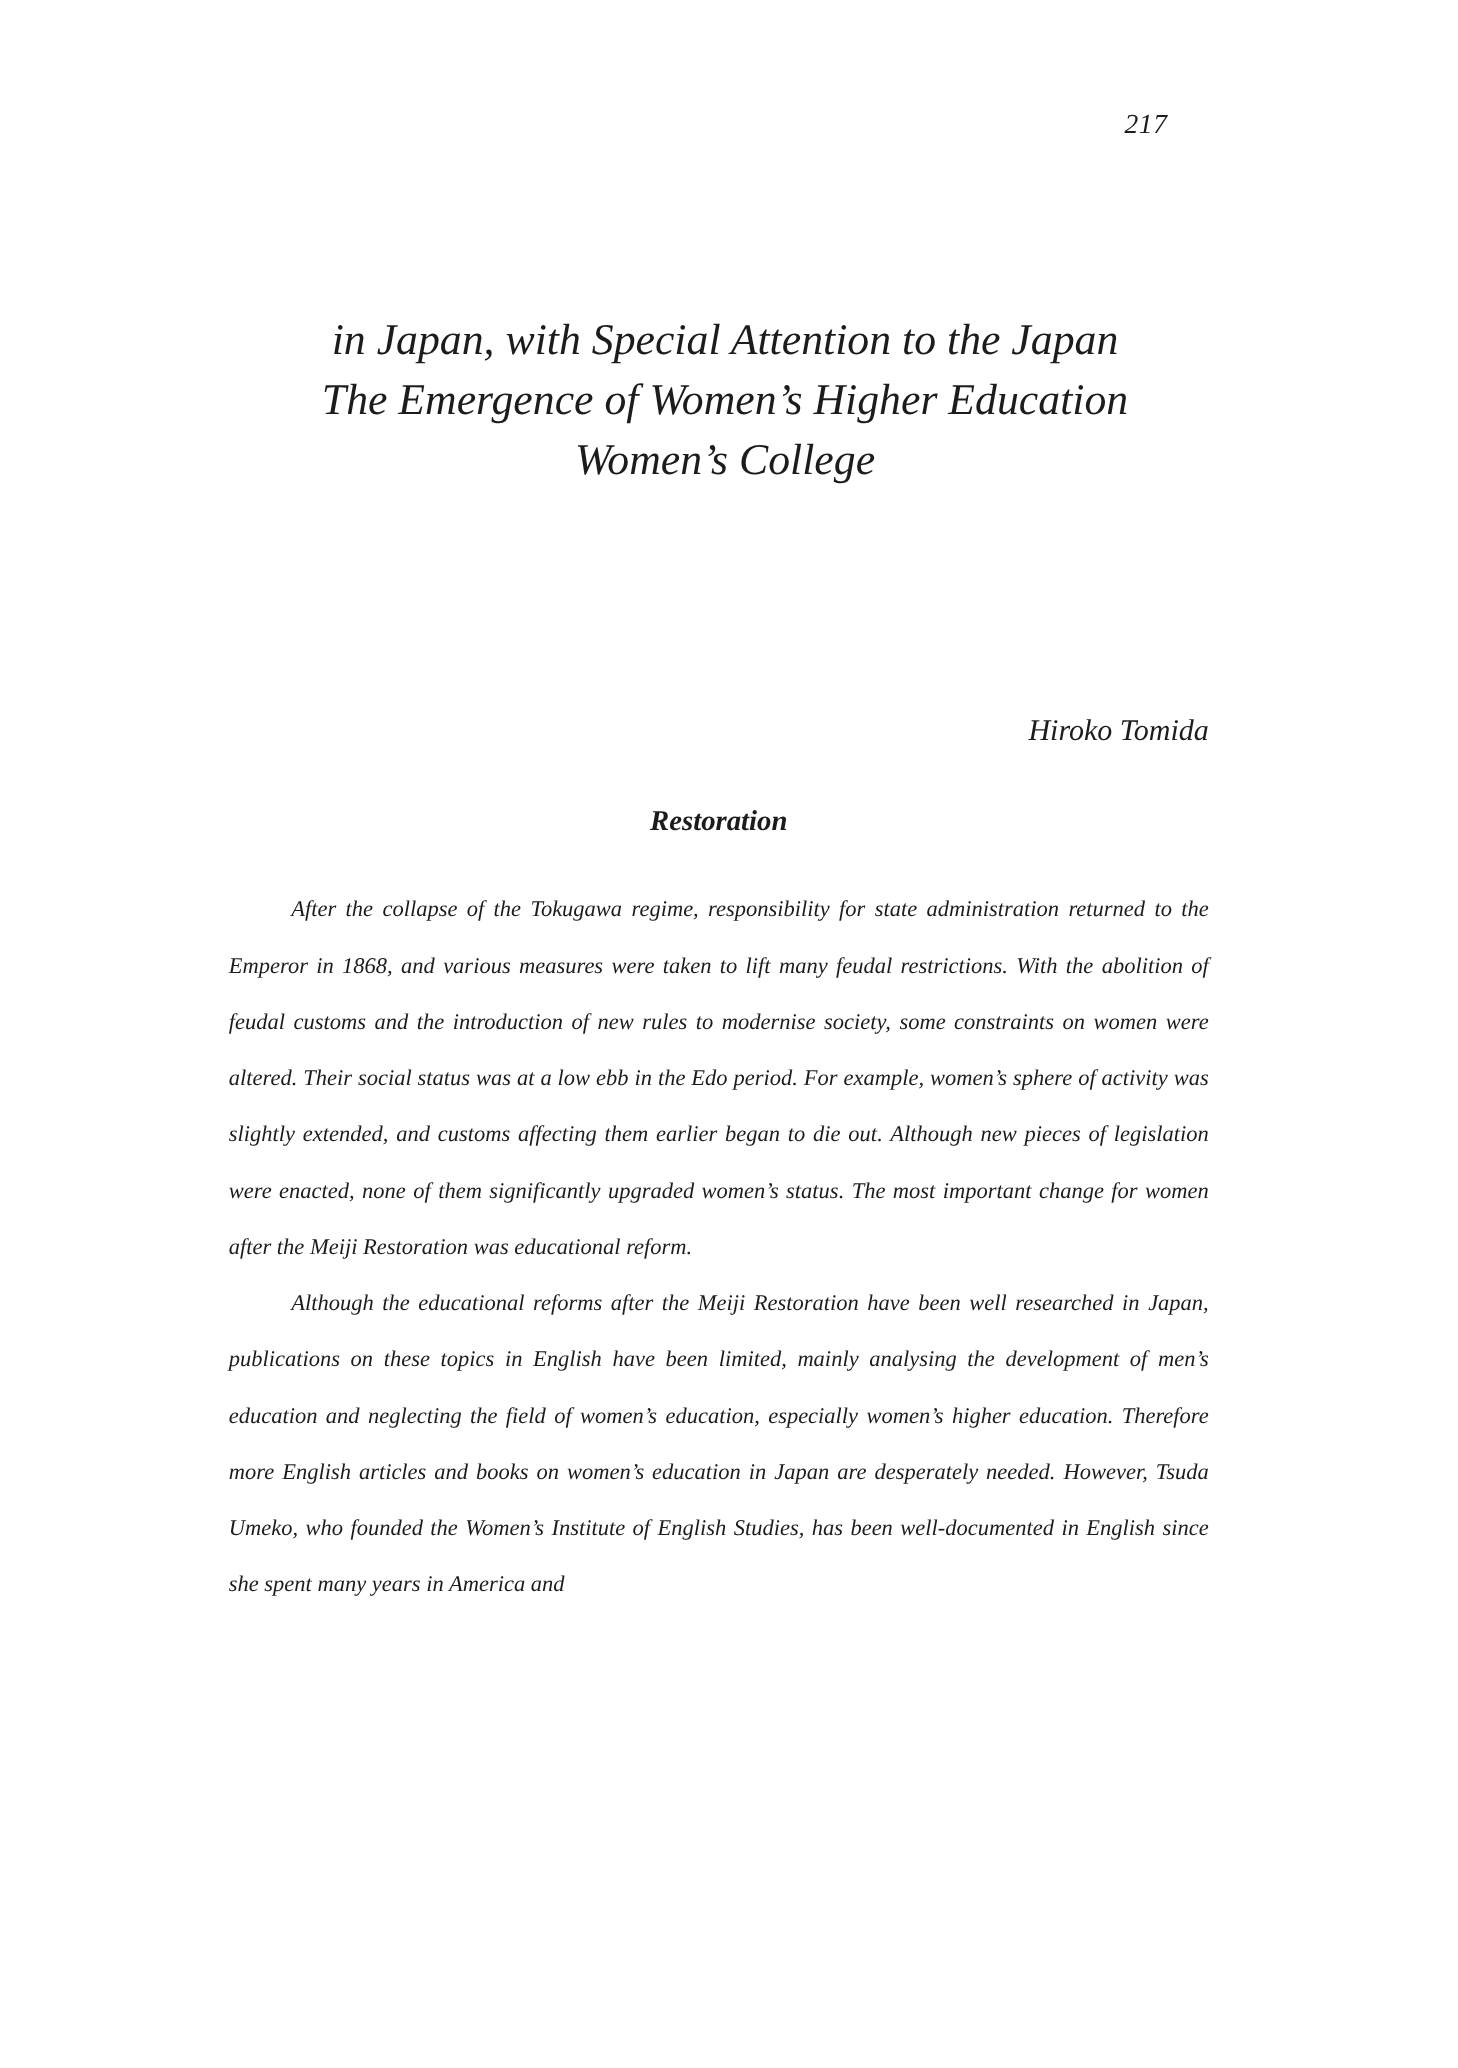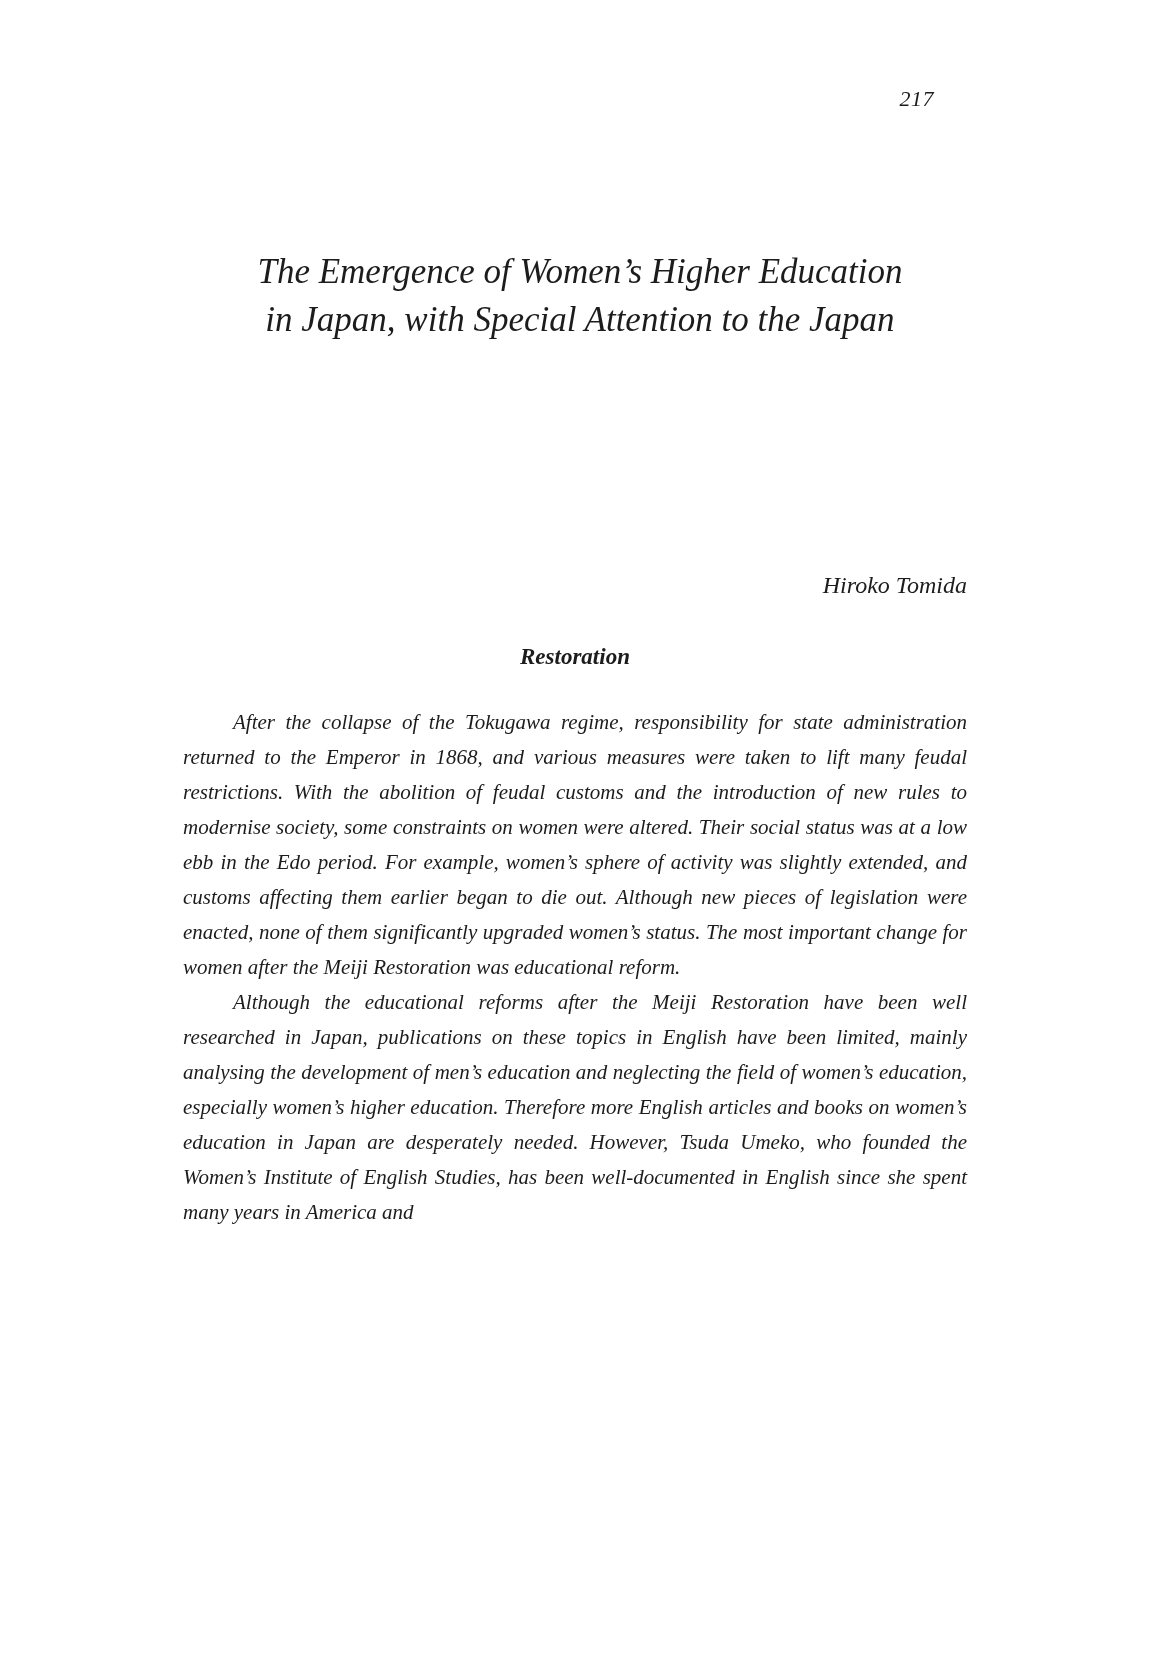--- a/index.html
+++ b/index.html
@@ -58,36 +58,37 @@
     font-weight: bold;
   }
   .body-text {
     position: absolute;
     top: 705px;
     left: 183px;
     width: 784px;
   }
   .body-para {
     margin: 0;
-    font-size: 21px;
-    line-height: 35px;
+    font-size: 18px;
+    line-height: 45px;
     text-align: justify;
     text-indent: 50px;
   }
 </style>
 </head>
 <body>
 
 <div class="page">
 
   <div class="page-number">217</div>
 
   <h1 class="title">
+    <span class="title-line">in Japan, with Special Attention to the Japan</span>
     <span class="title-line">The Emergence of Women’s Higher Education</span>
-    <span class="title-line">in Japan, with Special Attention to the Japan</span>
+    <span class="title-line">Women’s College</span>
   </h1>
 
   <div class="author">Hiroko Tomida</div>
 
   <h2 class="section-heading">Restoration</h2>
 
   <div class="body-text">
     <p class="body-para">After the collapse of the Tokugawa regime, responsibility for state administration returned to the Emperor in 1868, and various measures were taken to lift many feudal restrictions. With the abolition of feudal customs and the introduction of new rules to modernise society, some constraints on women were altered. Their social status was at a low ebb in the Edo period. For example, women’s sphere of activity was slightly extended, and customs affecting them earlier began to die out. Although new pieces of legislation were enacted, none of them significantly upgraded women’s status. The most important change for women after the Meiji Restoration was educational reform.</p>
     <p class="body-para">Although the educational reforms after the Meiji Restoration have been well researched in Japan, publications on these topics in English have been limited, mainly analysing the development of men’s education and neglecting the field of women’s education, especially women’s higher education. Therefore more English articles and books on women’s education in Japan are desperately needed. However, Tsuda Umeko, who founded the Women’s Institute of English Studies, has been well-documented in English since she spent many years in America and</p>
   </div>

